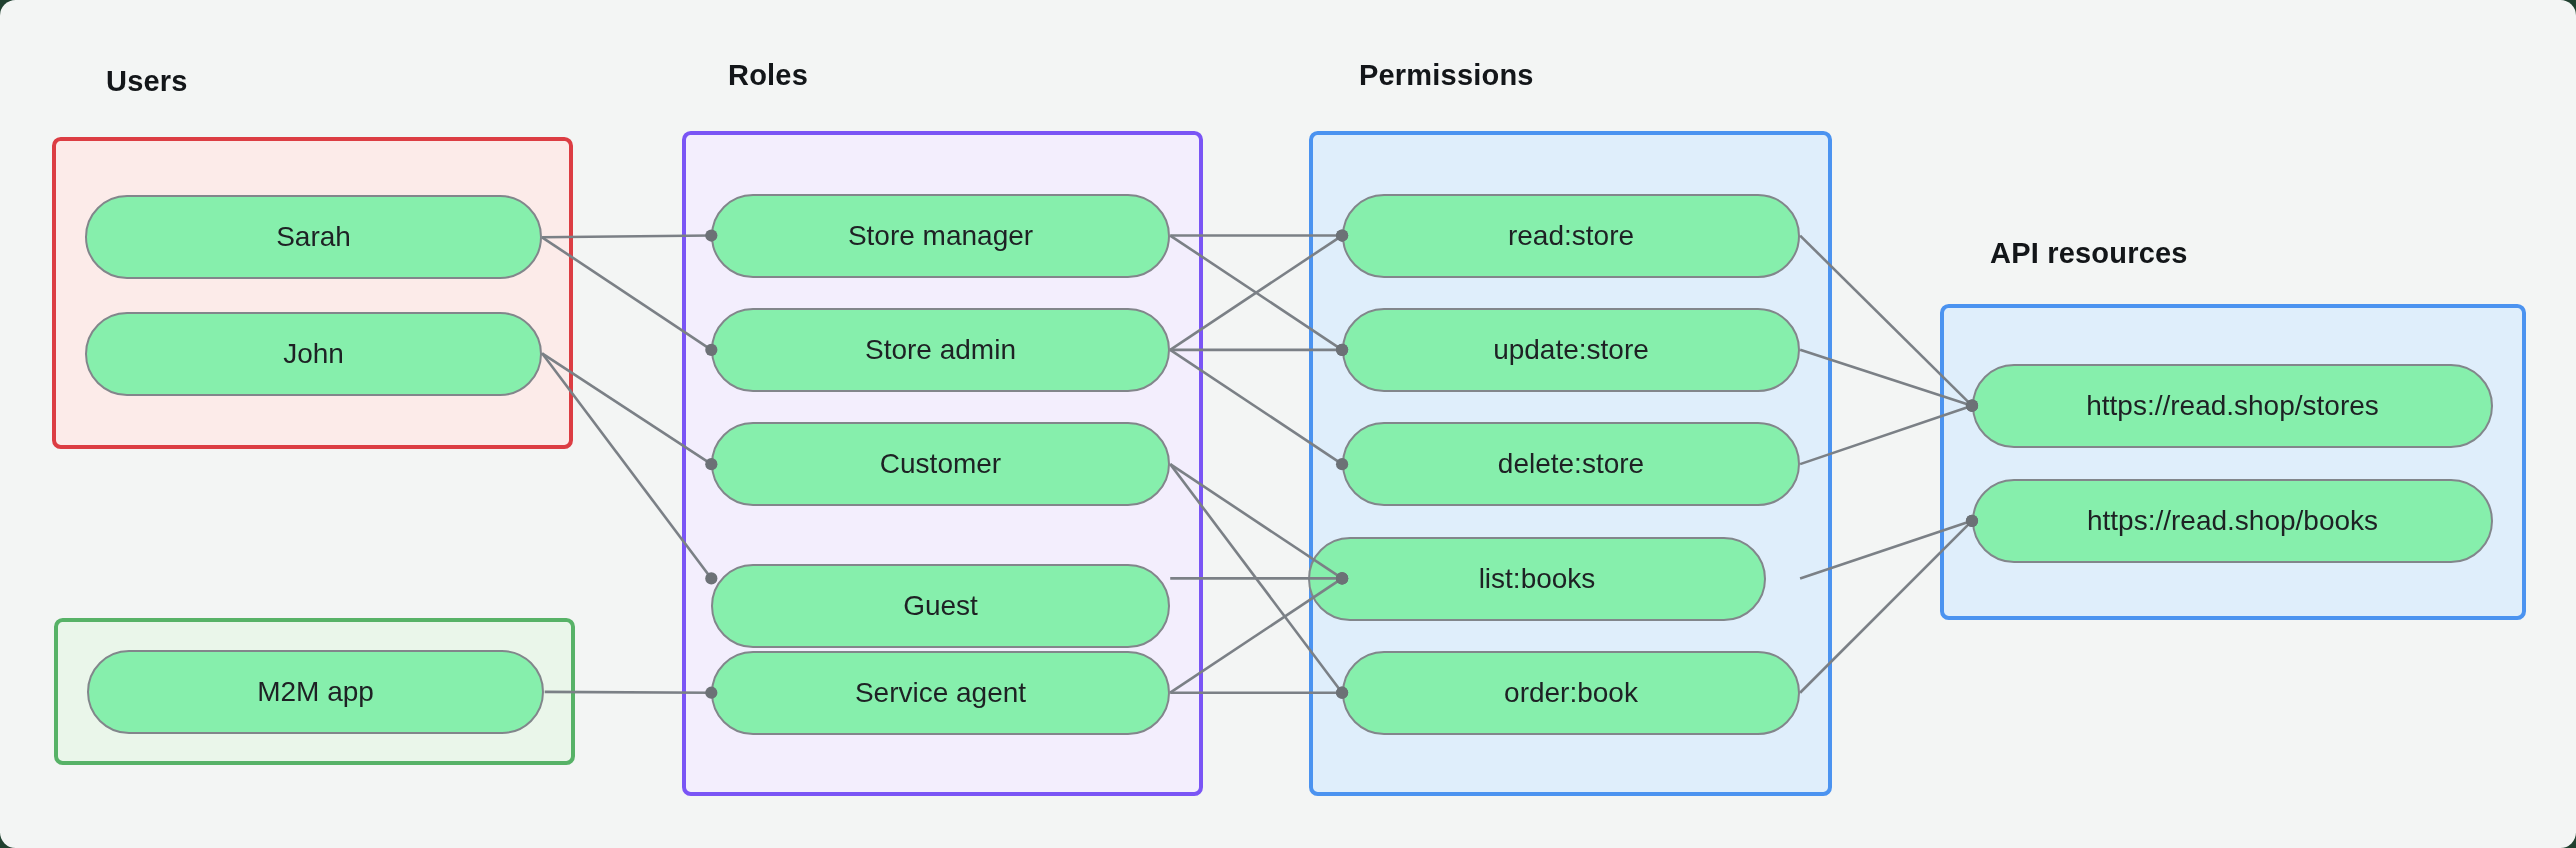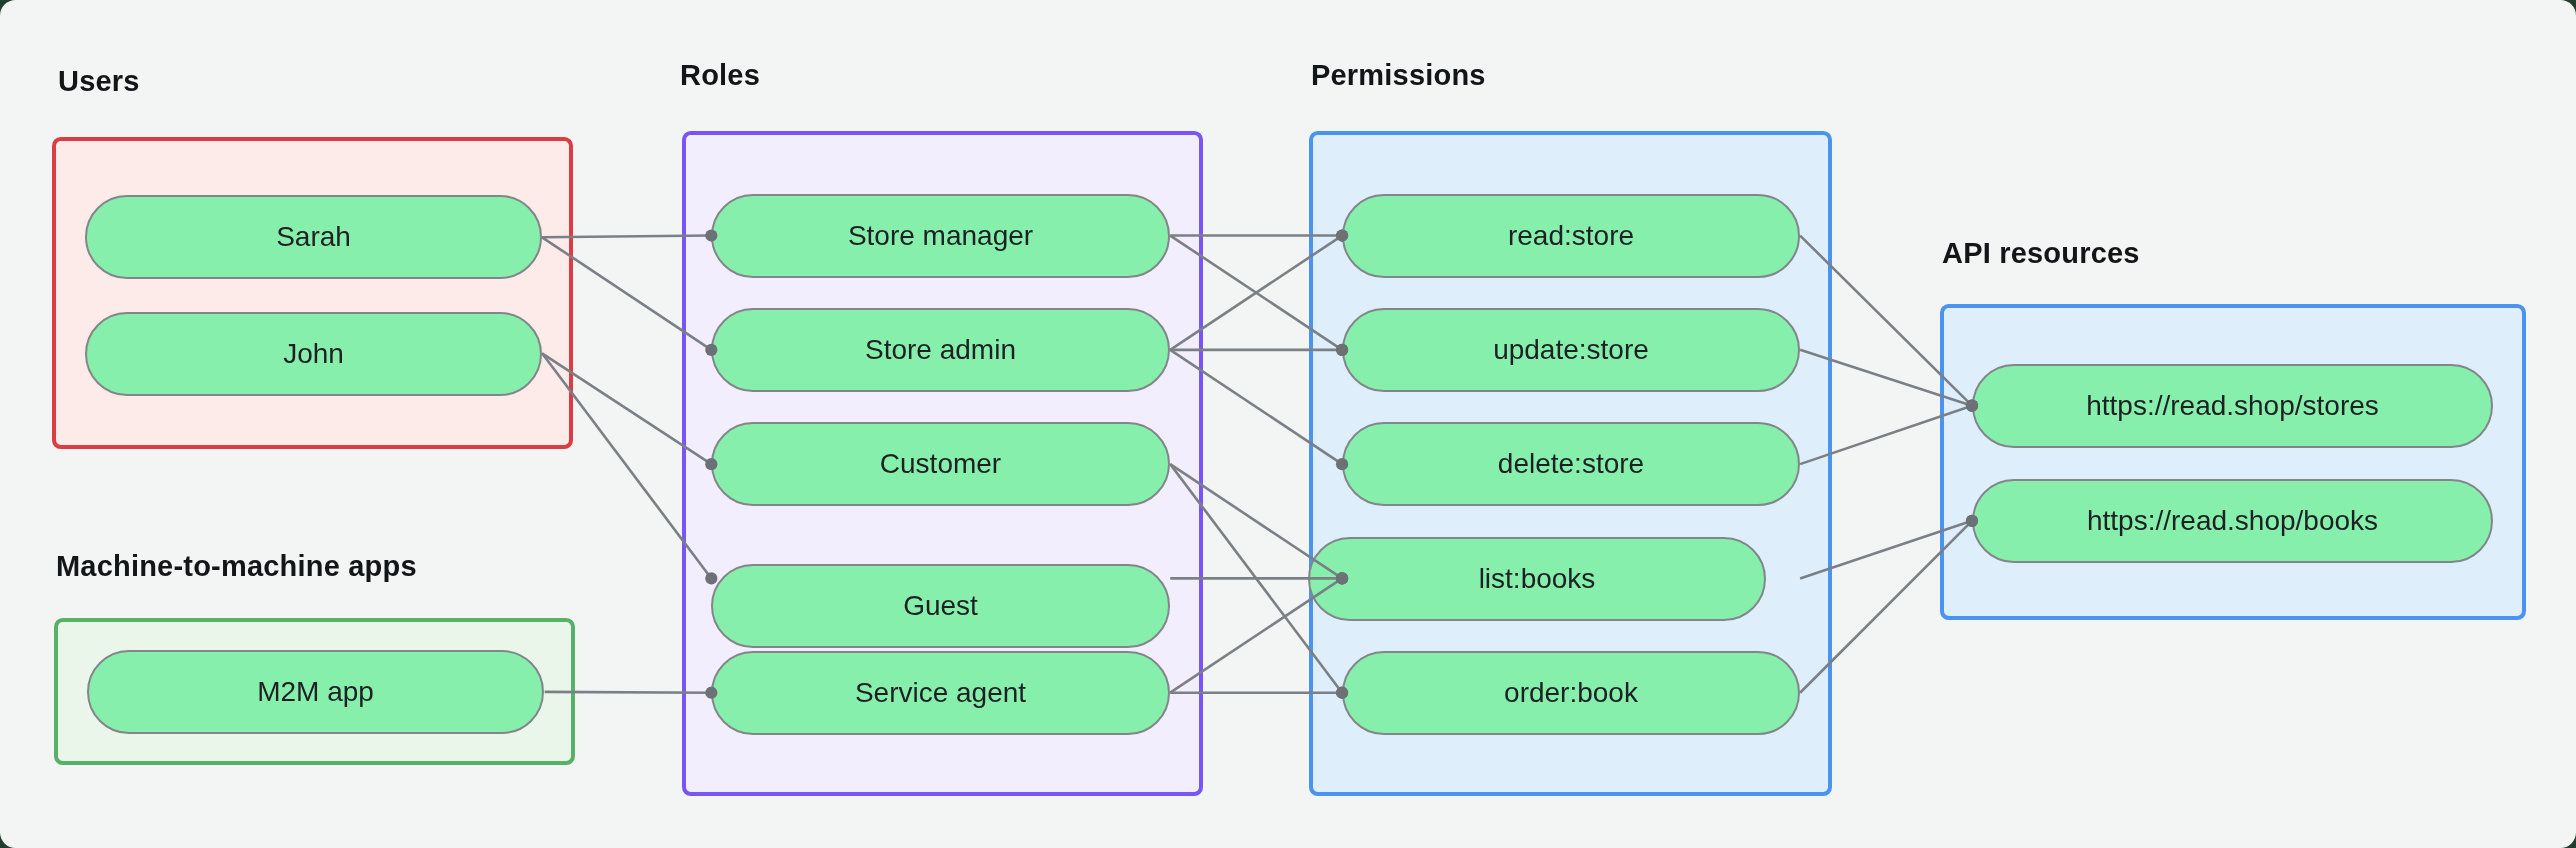--- a/index.html
+++ b/index.html
@@ -17,20 +17,21 @@
     overflow: hidden;
   }
   .group-label {
     position: absolute;
     font-size: 29px;
     font-weight: 600;
     color: #131619;
     letter-spacing: 0.2px;
     white-space: nowrap;
     z-index: 2;
+    margin-left: 48px;
   }
   .group-box {
     position: absolute;
     border-radius: 8.7px;
     border: 4.4px solid transparent;
     box-sizing: border-box;
     z-index: 1;
   }
   .node-pill {
     position: absolute;
@@ -59,21 +60,20 @@
   }
 </style>
 </head>
 <body style="background: rgb(32, 64, 47);">
 
 <div class="canvas" id="canvas" style="background: rgb(243, 245, 244);">
 
   <div class="group-label" id="label-users" style="left:58px; top:65px;">Users</div>
   <div class="group-box" id="box-users" style="left: 52px; top: 137px; width: 521px; height: 312px; border-color: rgb(220, 61, 67); background: rgb(252, 235, 233);"></div>
 
-  <div class="group-label" id="label-m2m" style="left:56px; top:550px;">Machine-to-machine apps</div>
   <div class="group-box" id="box-m2m" style="left: 54px; top: 618px; width: 521px; height: 147px; border-color: rgb(87, 178, 103); background: rgb(234, 246, 234);"></div>
 
   <div class="group-label" id="label-roles" style="left:680px; top:59px;">Roles</div>
   <div class="group-box" id="box-roles" style="left: 682px; top: 131px; width: 521px; height: 665px; border-color: rgb(122, 85, 245); background: rgb(243, 238, 253);"></div>
 
   <div class="group-label" id="label-permissions" style="left:1311px; top:59px;">Permissions</div>
   <div class="group-box" id="box-permissions" style="left: 1309px; top: 131px; width: 523px; height: 665px; border-color: rgb(75, 147, 240); background: rgb(223, 238, 251);"></div>
 
   <div class="group-label" id="label-api" style="left:1942px; top:237px;">API resources</div>
   <div class="group-box" id="box-api" style="left: 1940px; top: 304px; width: 586px; height: 316px; border-color: rgb(75, 147, 240); background: rgb(223, 238, 251);"></div>

